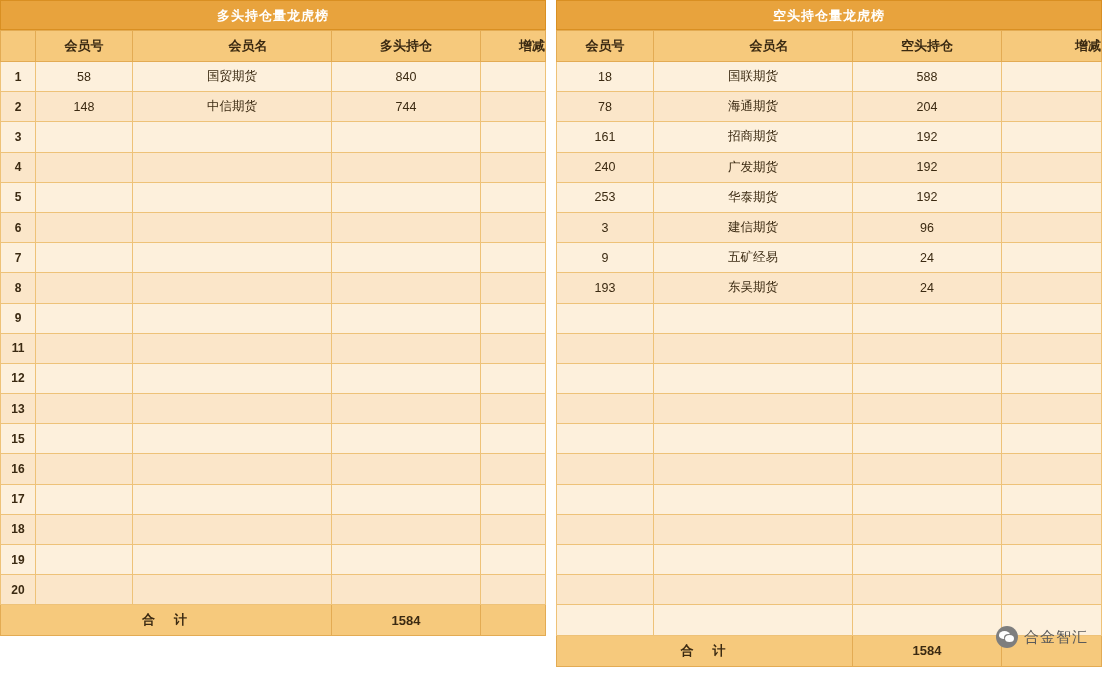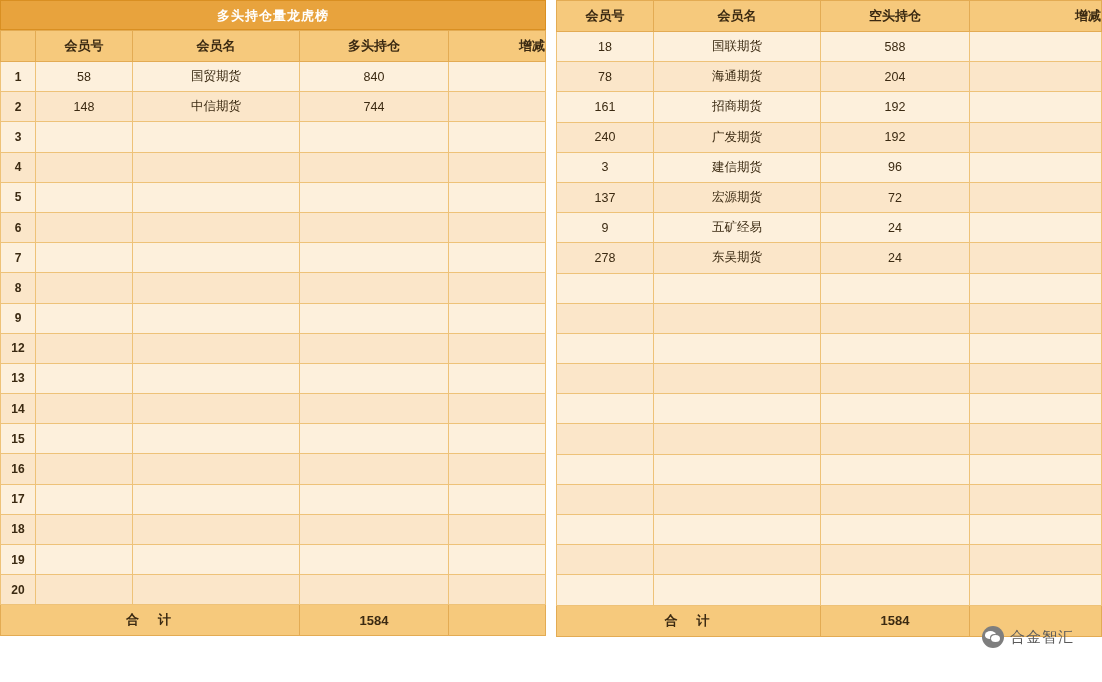--- a/index.html
+++ b/index.html
@@ -55,21 +55,21 @@
   thead th {
     background: #f6c97c;
     font-weight: bold;
     font-size: 13px;
     color: #3b2a12;
     height: 30px;
     border: 1px solid #e3ab53;
   }
   .col-rank { width: 34px; }
   .col-id   { width: 96px; text-align: center; }
-  .col-name { width: 166px; }
+  .col-name { width: 166px; padding-left: 32px; }
   .col-pos  { width: 148px; }
   .col-chg  { width: auto; text-align: right; }
   tbody tr:nth-child(odd) td  { background: #fdf0dc; }
   tbody tr:nth-child(even) td { background: #fbe6c9; }
   tbody td.rank-cell {
     background: #f8d9a6;
     font-weight: bold;
     font-size: 12px;
     color: #3b2a12;
   }
@@ -80,21 +80,21 @@
     color: #3b2a12;
     height: 30px;
     border: 1px solid #e3ab53;
     letter-spacing: 3px;
   }
   tfoot td.total-value { letter-spacing: 0; }
 
   
   .watermark {
     position: absolute;
-    right: 28px;
+    right: 14px;
     bottom: 34px;
     display: flex;
     align-items: center;
     gap: 6px;
     color: #6d6d6d;
     font-size: 14px;
   }
   .wechat-icon {
     width: 22px;
     height: 22px;
@@ -201,35 +201,35 @@
             <td></td>
           </tr>
         <tr>
             <td class="rank-cell">9</td>
             <td></td>
             <td></td>
             <td></td>
             <td></td>
           </tr>
         <tr>
+            <td class="rank-cell">11</td>
+            <td></td>
+            <td></td>
+            <td></td>
+            <td></td>
+          </tr>
+        <tr>
             <td class="rank-cell">12</td>
             <td></td>
             <td></td>
             <td></td>
             <td></td>
           </tr>
         <tr>
             <td class="rank-cell">13</td>
-            <td></td>
-            <td></td>
-            <td></td>
-            <td></td>
-          </tr>
-        <tr>
-            <td class="rank-cell">14</td>
             <td></td>
             <td></td>
             <td></td>
             <td></td>
           </tr>
         <tr>
             <td class="rank-cell">15</td>
             <td></td>
             <td></td>
             <td></td>
@@ -275,20 +275,21 @@
         <tr>
           <td colspan="3">合　计</td>
           <td class="total-value">1584</td>
           <td></td>
         </tr>
       </tfoot>
     </table>
   </div>
 
   <div class="panel right-panel">
+    <div class="panel-title">空头持仓量龙虎榜</div>
     <table>
       <thead>
         <tr>
           <th class="col-id">会员号</th>
           <th class="col-name">会员名</th>
           <th class="col-pos">空头持仓</th>
           <th class="col-chg">增减</th>
         </tr>
       </thead>
       <tbody>
@@ -310,39 +311,39 @@
             <td>192</td>
             <td></td>
           </tr>
         <tr>
             <td>240</td>
             <td>广发期货</td>
             <td>192</td>
             <td></td>
           </tr>
         <tr>
+            <td>253</td>
+            <td>华泰期货</td>
+            <td>192</td>
+            <td></td>
+          </tr>
+        <tr>
             <td>3</td>
             <td>建信期货</td>
             <td>96</td>
             <td></td>
           </tr>
         <tr>
-            <td>137</td>
-            <td>宏源期货</td>
-            <td>72</td>
-            <td></td>
-          </tr>
-        <tr>
             <td>9</td>
             <td>五矿经易</td>
             <td>24</td>
             <td></td>
           </tr>
         <tr>
-            <td>278</td>
+            <td>193</td>
             <td>东吴期货</td>
             <td>24</td>
             <td></td>
           </tr>
         <tr>
             <td></td>
             <td></td>
             <td></td>
             <td></td>
           </tr>

